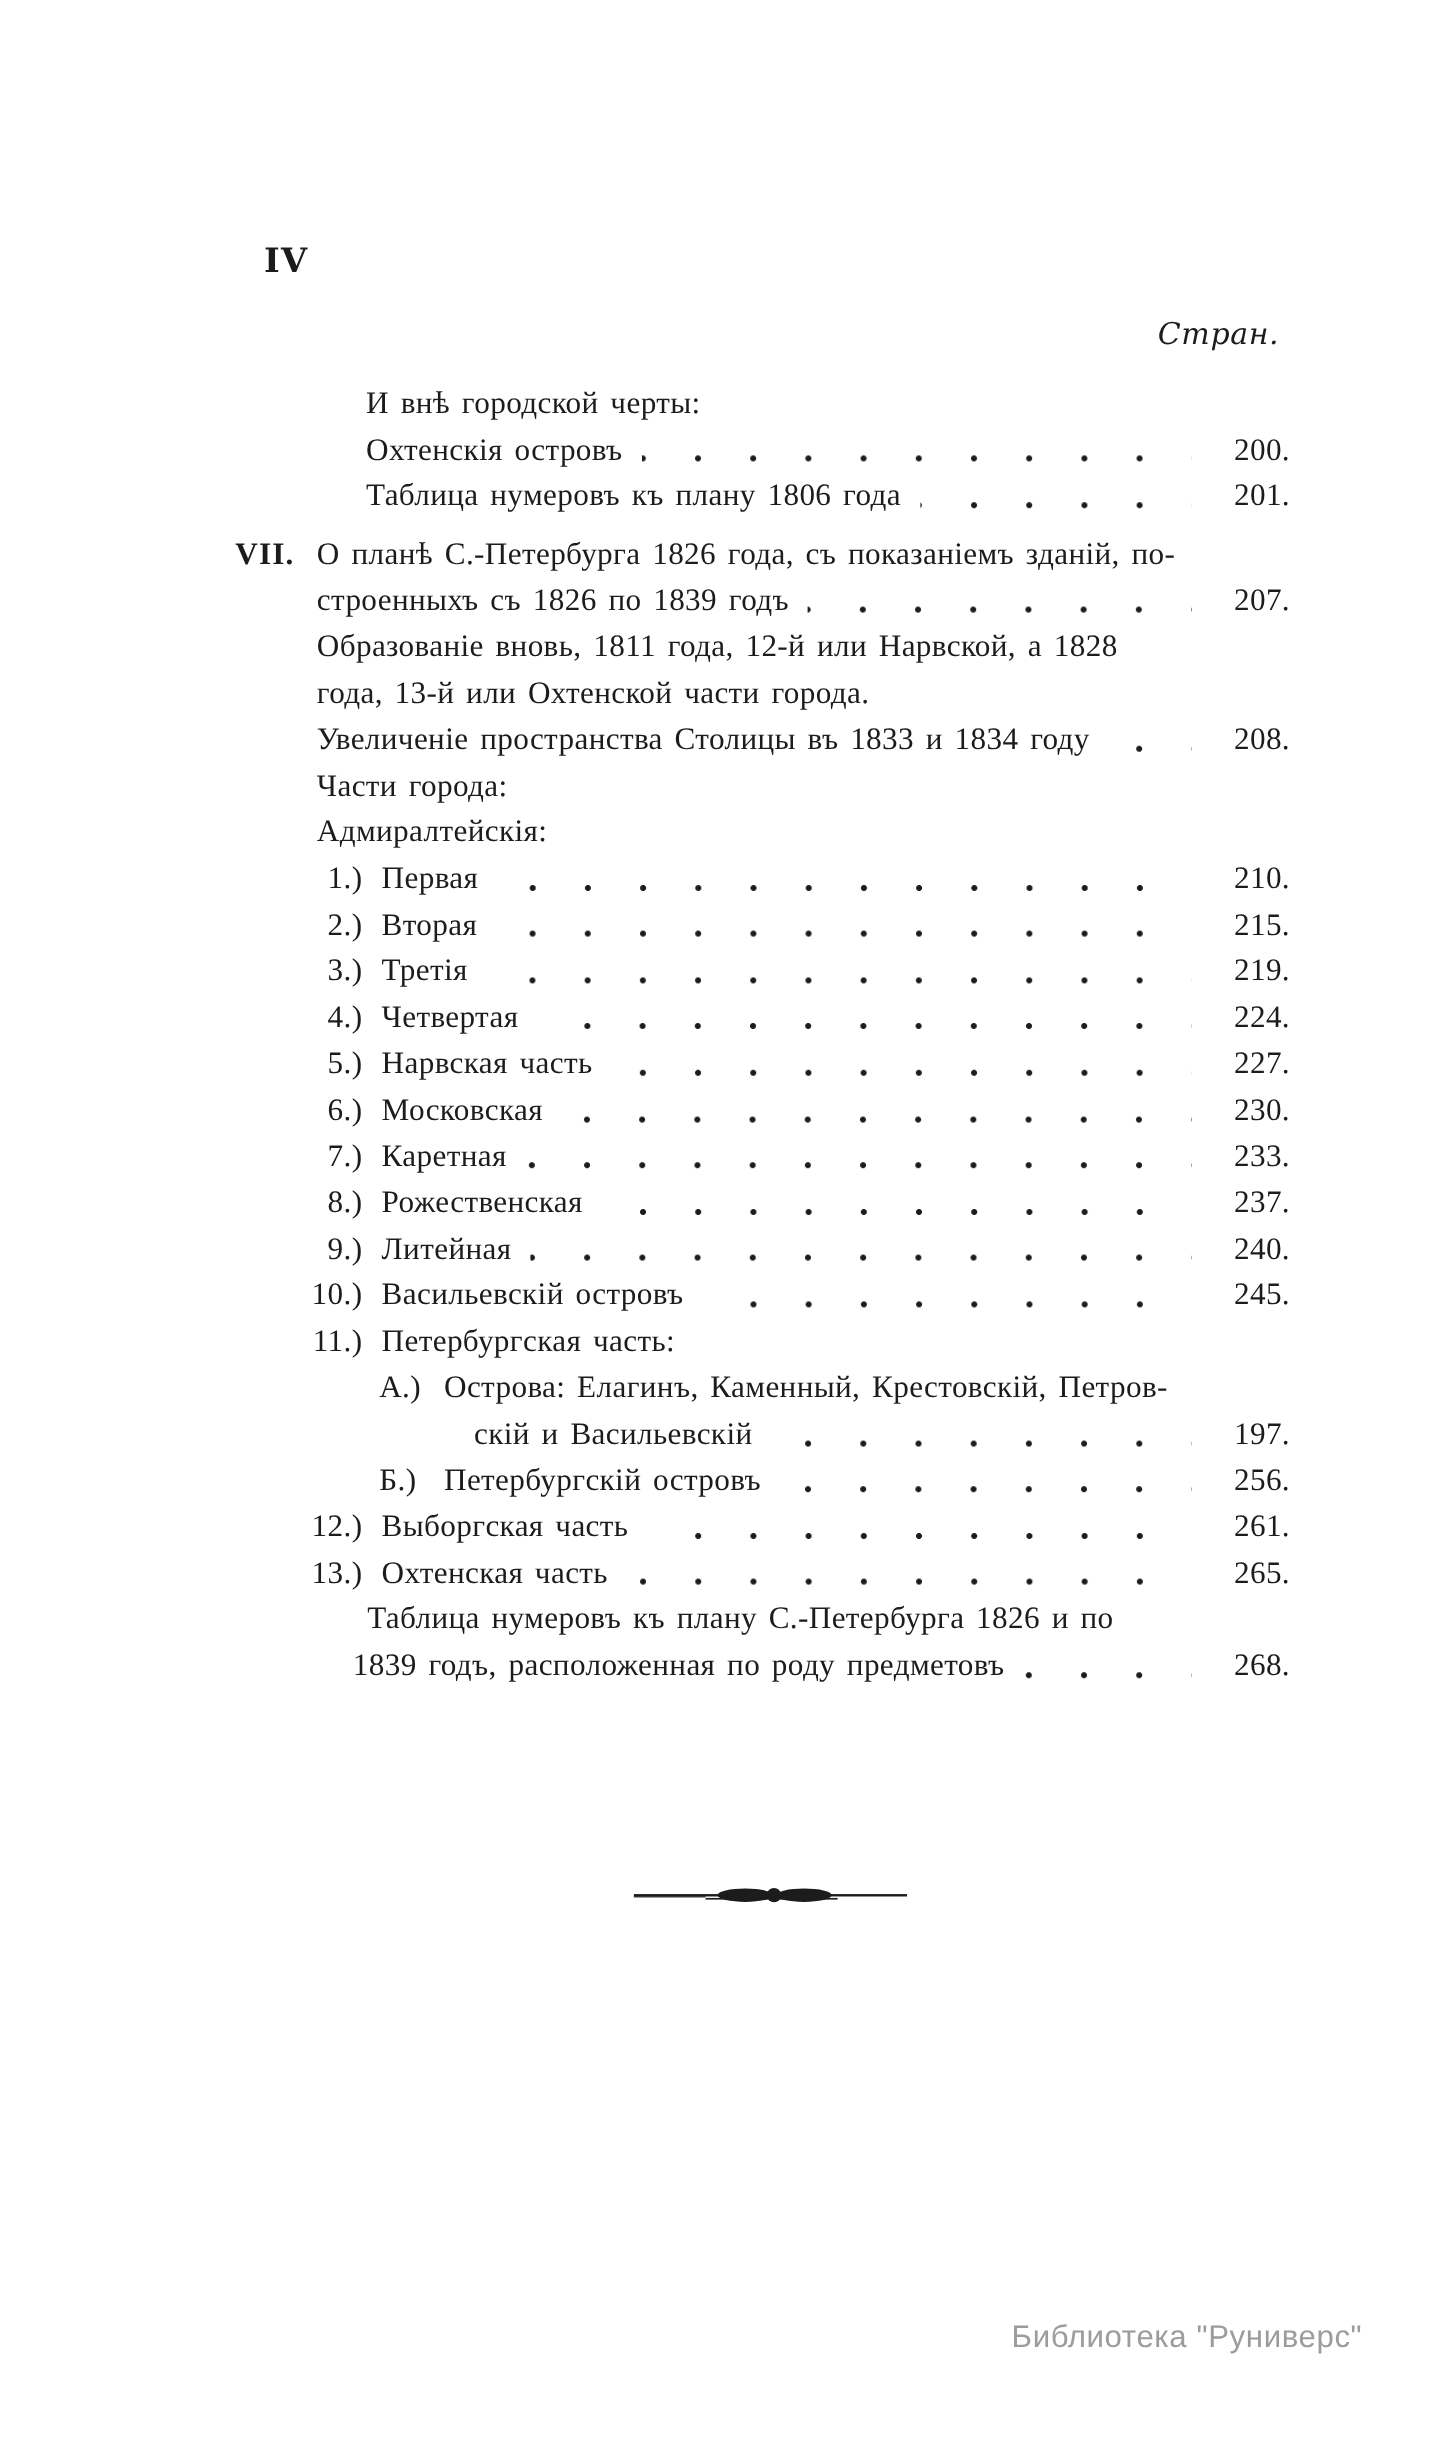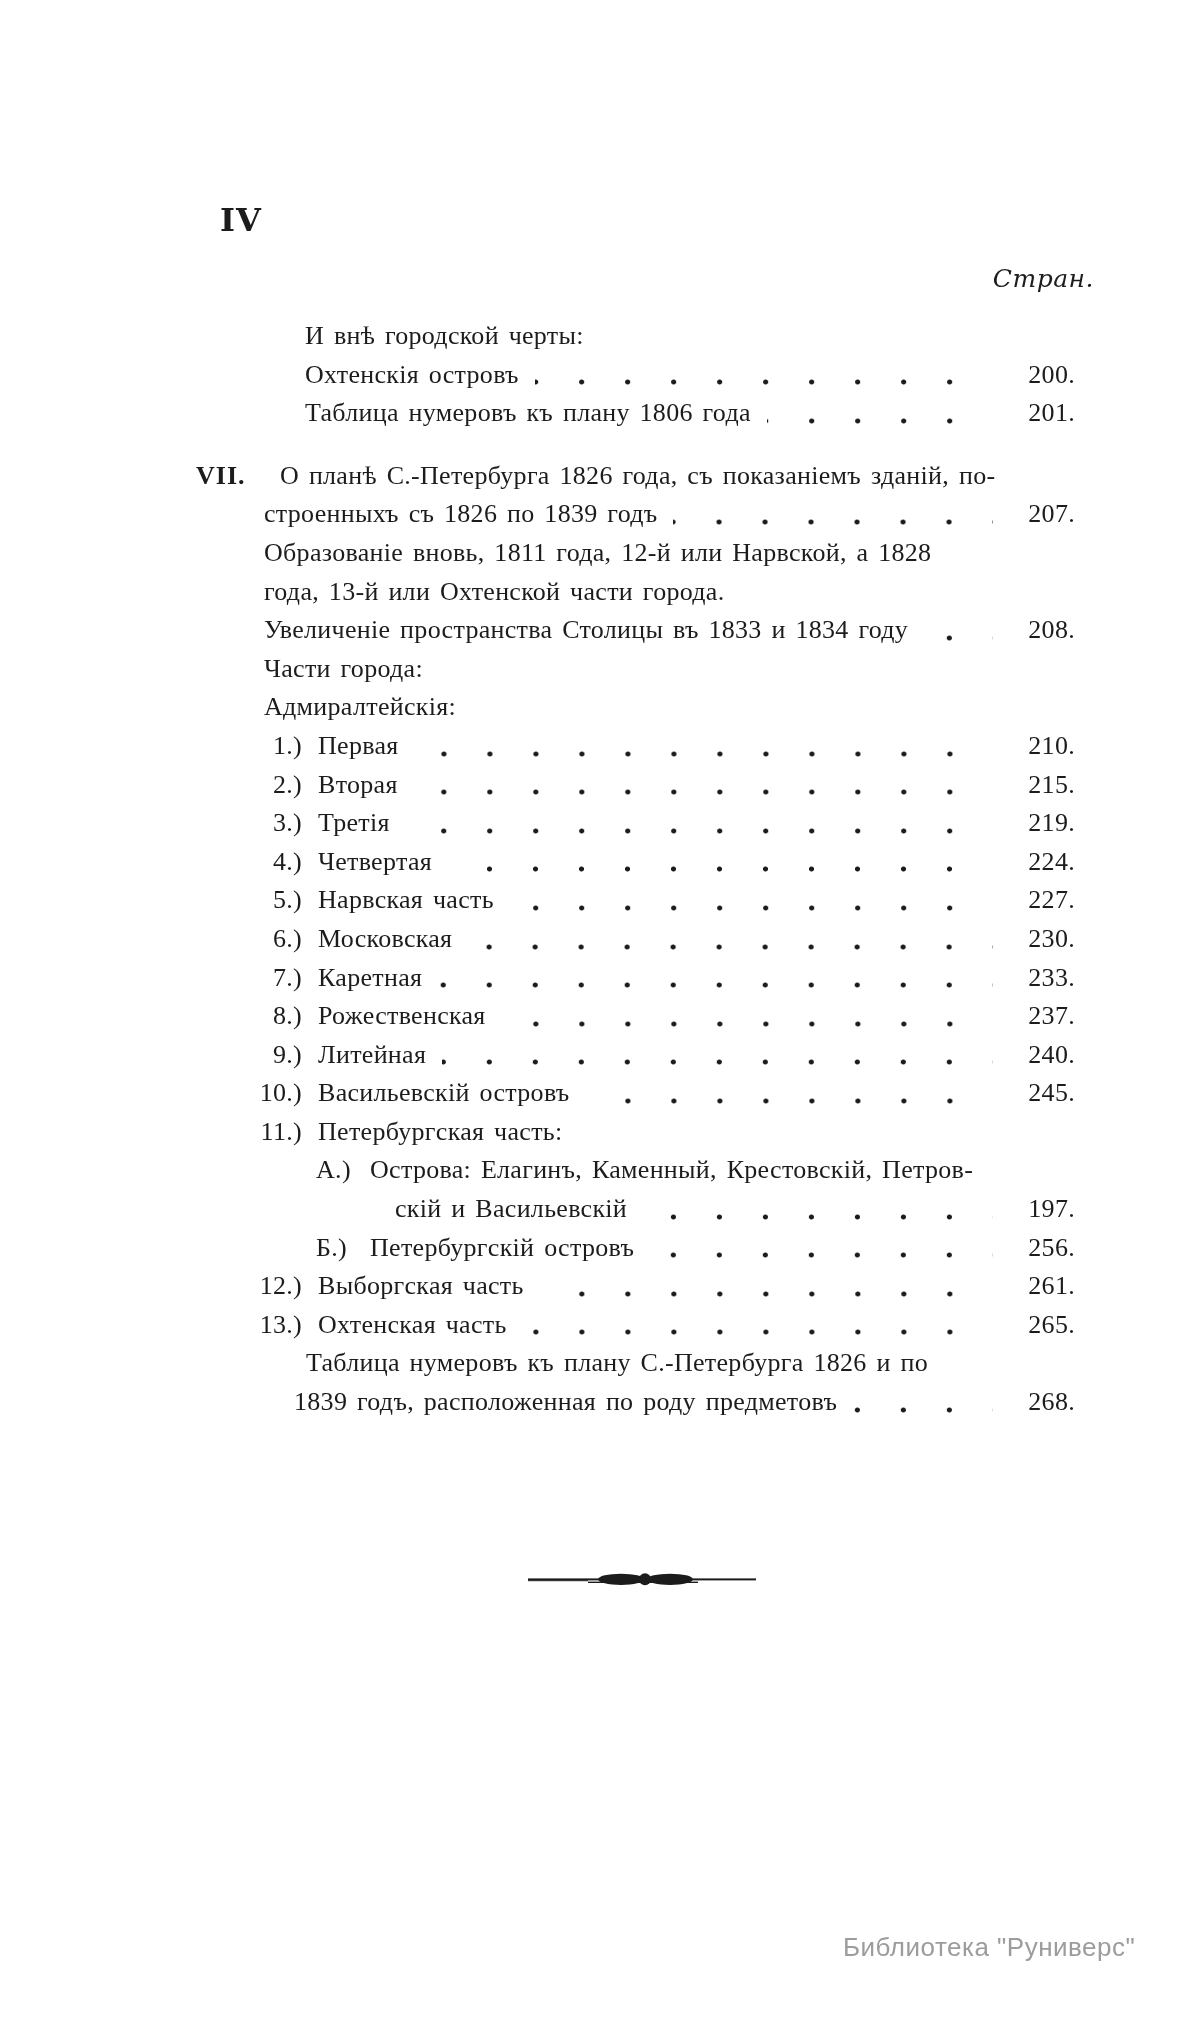--- a/index.html
+++ b/index.html
@@ -1,36 +1,36 @@
 <!DOCTYPE html>
 <html><head>
 <meta charset="utf-8">
 <style>
   html,body{margin:0;padding:0;}
   body{
     width:1200px;height:2031px;position:relative;background:#ffffff;overflow:hidden;
     font-family:"DejaVu Serif",serif;color:#1c1c1c;
   }
   .folio{
-    position:absolute;left:220px;top:201px;font-size:32px;font-weight:bold;
+    position:absolute;left:220px;top:201px;font-size:28px;font-weight:bold;
     letter-spacing:1px;
   }
   .col-header{
-    position:absolute;right:106px;top:264px;font-style:italic;font-size:25px;
+    position:absolute;right:134px;top:264px;font-style:italic;font-size:25px;
     letter-spacing:0.5px;
   }
   .toc{
     position:absolute;left:0;top:317px;width:1075px;
   }
   .row{
     position:relative;display:flex;align-items:baseline;
     height:38.6px;line-height:38.6px;white-space:nowrap;
     font-size:26px;letter-spacing:0.3px;word-spacing:3px;font-family:Liberation Serif, serif;
   }
-  .row.gap{margin-top:24px;padding-left:16px;}
+  .row.gap{margin-top:10px;}
   .num{
     position:absolute;left:196px;width:106px;text-align:right;
   }
   .row.viiHead .num{text-align:left;font-weight:bold;letter-spacing:1px;}
   .row.sub .num{left:316px;width:48px;text-align:left;}
   .txt{flex:0 0 auto;}
   .top  .txt{margin-left:305px;}
   .viiHead .txt,.cont .txt{margin-left:264px;}
   .item .txt{margin-left:318px;}
   .sub  .txt{margin-left:370px;}

